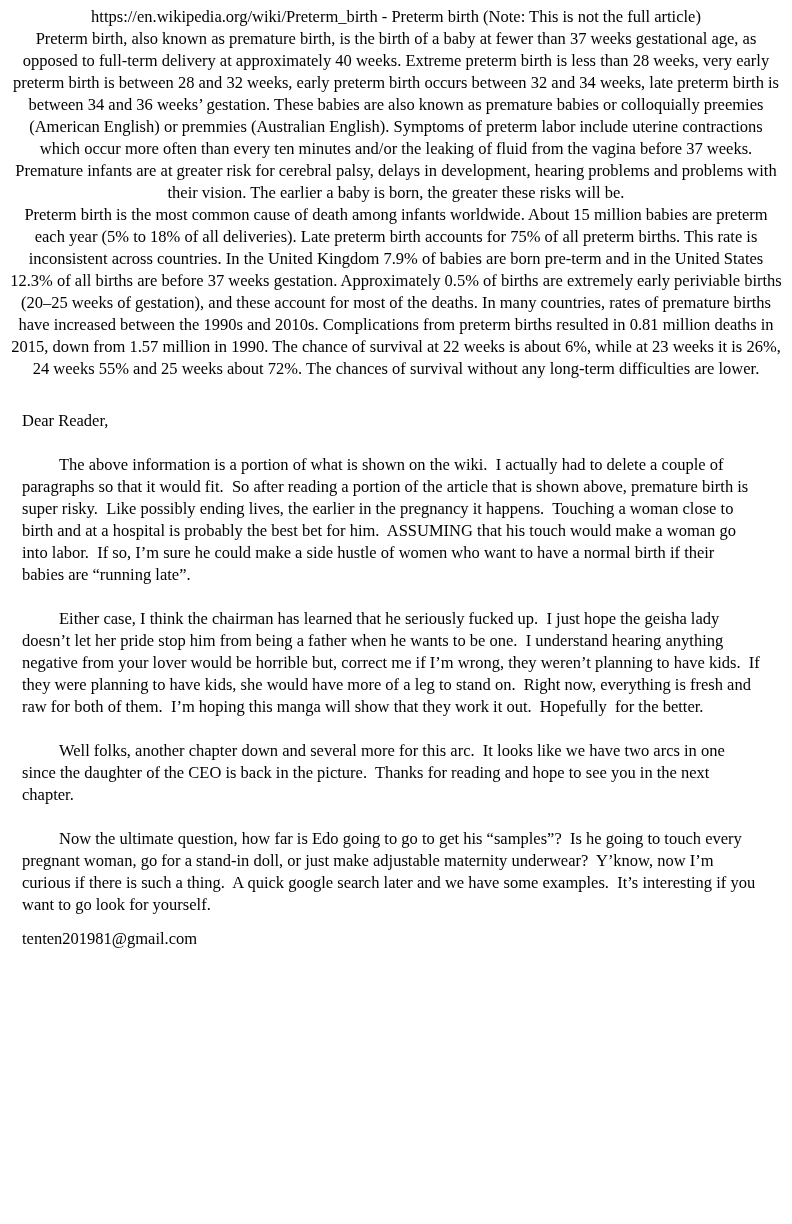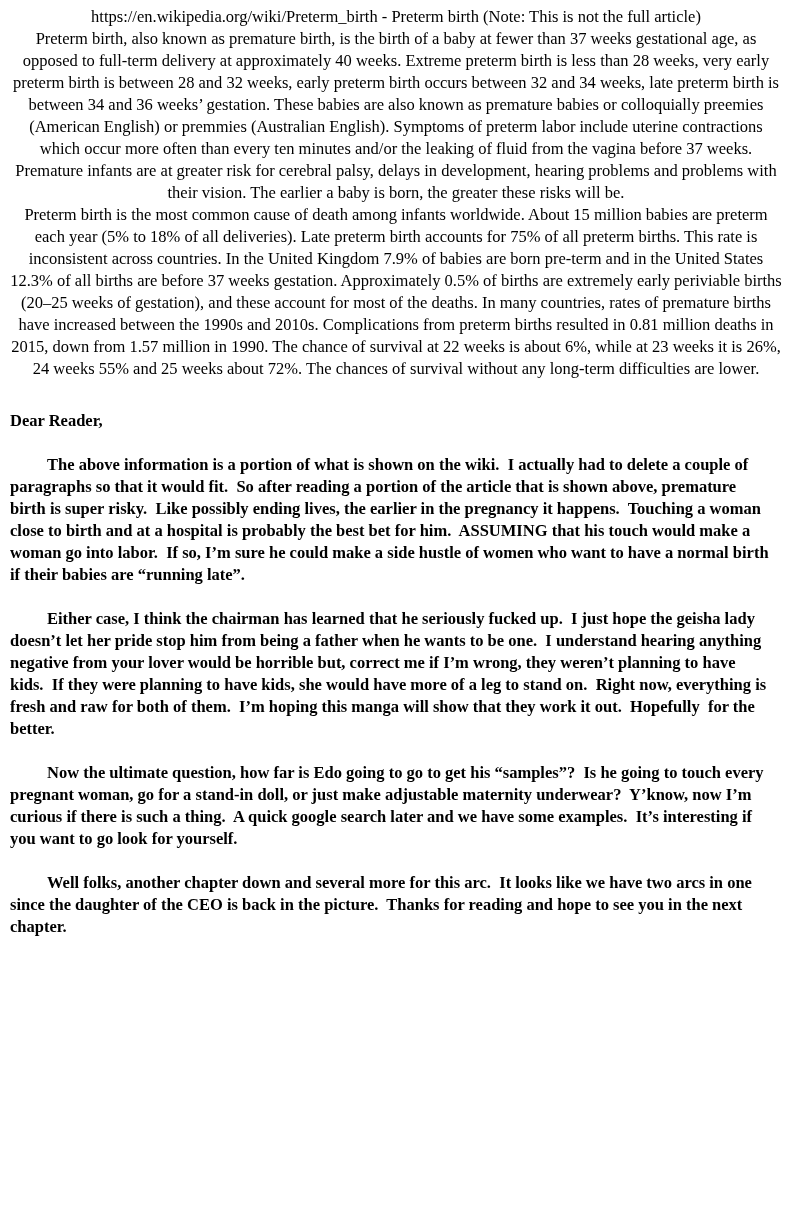--- a/index.html
+++ b/index.html
@@ -29,23 +29,22 @@
   }
   .wiki p {
     margin: 0;
   }
   
   .letter {
     padding: 0 20px 0 10px;
     text-align: left;
   }
   .letter p {
-    margin: 0;
+    margin: 12px;
     white-space: pre-wrap;
-    font-weight: bold;
   }
   .salutation {
     margin-top: 30px !important;
   }
   .body-para {
     margin-top: 22px !important;
     text-indent: 37px;
   }
   .closing {
     margin-top: 22px !important;
@@ -65,17 +64,18 @@
   <section class="wiki">
     <p>https://en.wikipedia.org/wiki/Preterm_birth - Preterm birth (Note: This is not the full article)</p>
     <p>Preterm birth, also known as premature birth, is the birth of a baby at fewer than 37 weeks gestational age, as opposed to full-term delivery at approximately 40 weeks. Extreme preterm birth is less than 28 weeks, very early preterm birth is between 28 and 32 weeks, early preterm birth occurs between 32 and 34 weeks, late preterm birth is between 34 and 36 weeks’ gestation. These babies are also known as premature babies or colloquially preemies (American English) or premmies (Australian English). Symptoms of preterm labor include uterine contractions which occur more often than every ten minutes and/or the leaking of fluid from the vagina before 37 weeks. Premature infants are at greater risk for cerebral palsy, delays in development, hearing problems and problems with their vision. The earlier a baby is born, the greater these risks will be.</p>
     <p>Preterm birth is the most common cause of death among infants worldwide. About 15 million babies are preterm each year (5% to 18% of all deliveries). Late preterm birth accounts for 75% of all preterm births. This rate is inconsistent across countries. In the United Kingdom 7.9% of babies are born pre-term and in the United States 12.3% of all births are before 37 weeks gestation. Approximately 0.5% of births are extremely early periviable births (20–25 weeks of gestation), and these account for most of the deaths. In many countries, rates of premature births have increased between the 1990s and 2010s. Complications from preterm births resulted in 0.81 million deaths in 2015, down from 1.57 million in 1990. The chance of survival at 22 weeks is about 6%, while at 23 weeks it is 26%, 24 weeks 55% and 25 weeks about 72%. The chances of survival without any long-term difficulties are lower.</p>
   </section>
 
   <section class="letter">
     <p class="salutation">Dear Reader,</p>
     <p class="body-para">The above information is a portion of what is shown on the wiki.  I actually had to delete a couple of paragraphs so that it would fit.  So after reading a portion of the article that is shown above, premature birth is super risky.  Like possibly ending lives, the earlier in the pregnancy it happens.  Touching a woman close to birth and at a hospital is probably the best bet for him.  ASSUMING that his touch would make a woman go into labor.  If so, I’m sure he could make a side hustle of women who want to have a normal birth if their babies are “running late”.</p>
     <p class="body-para">Either case, I think the chairman has learned that he seriously fucked up.  I just hope the geisha lady doesn’t let her pride stop him from being a father when he wants to be one.  I understand hearing anything negative from your lover would be horrible but, correct me if I’m wrong, they weren’t planning to have kids.  If they were planning to have kids, she would have more of a leg to stand on.  Right now, everything is fresh and raw for both of them.  I’m hoping this manga will show that they work it out.  Hopefully  for the better.</p>
+    <p class="body-para">Well folks, another chapter down and several more for this arc.  It looks like we have two arcs in one since the daughter of the CEO is back in the picture.  Thanks for reading and hope to see you in the next chapter.</p>
     <p class="body-para">Now the ultimate question, how far is Edo going to go to get his “samples”?  Is he going to touch every pregnant woman, go for a stand-in doll, or just make adjustable maternity underwear?  Y’know, now I’m curious if there is such a thing.  A quick google search later and we have some examples.  It’s interesting if you want to go look for yourself.</p>
-    <p class="body-para">Well folks, another chapter down and several more for this arc.  It looks like we have two arcs in one since the daughter of the CEO is back in the picture.  Thanks for reading and hope to see you in the next chapter.</p>
+    <p class="sig-email">tenten201981@gmail.com</p>
   </section>
 
 </main>
 
 </body></html>

